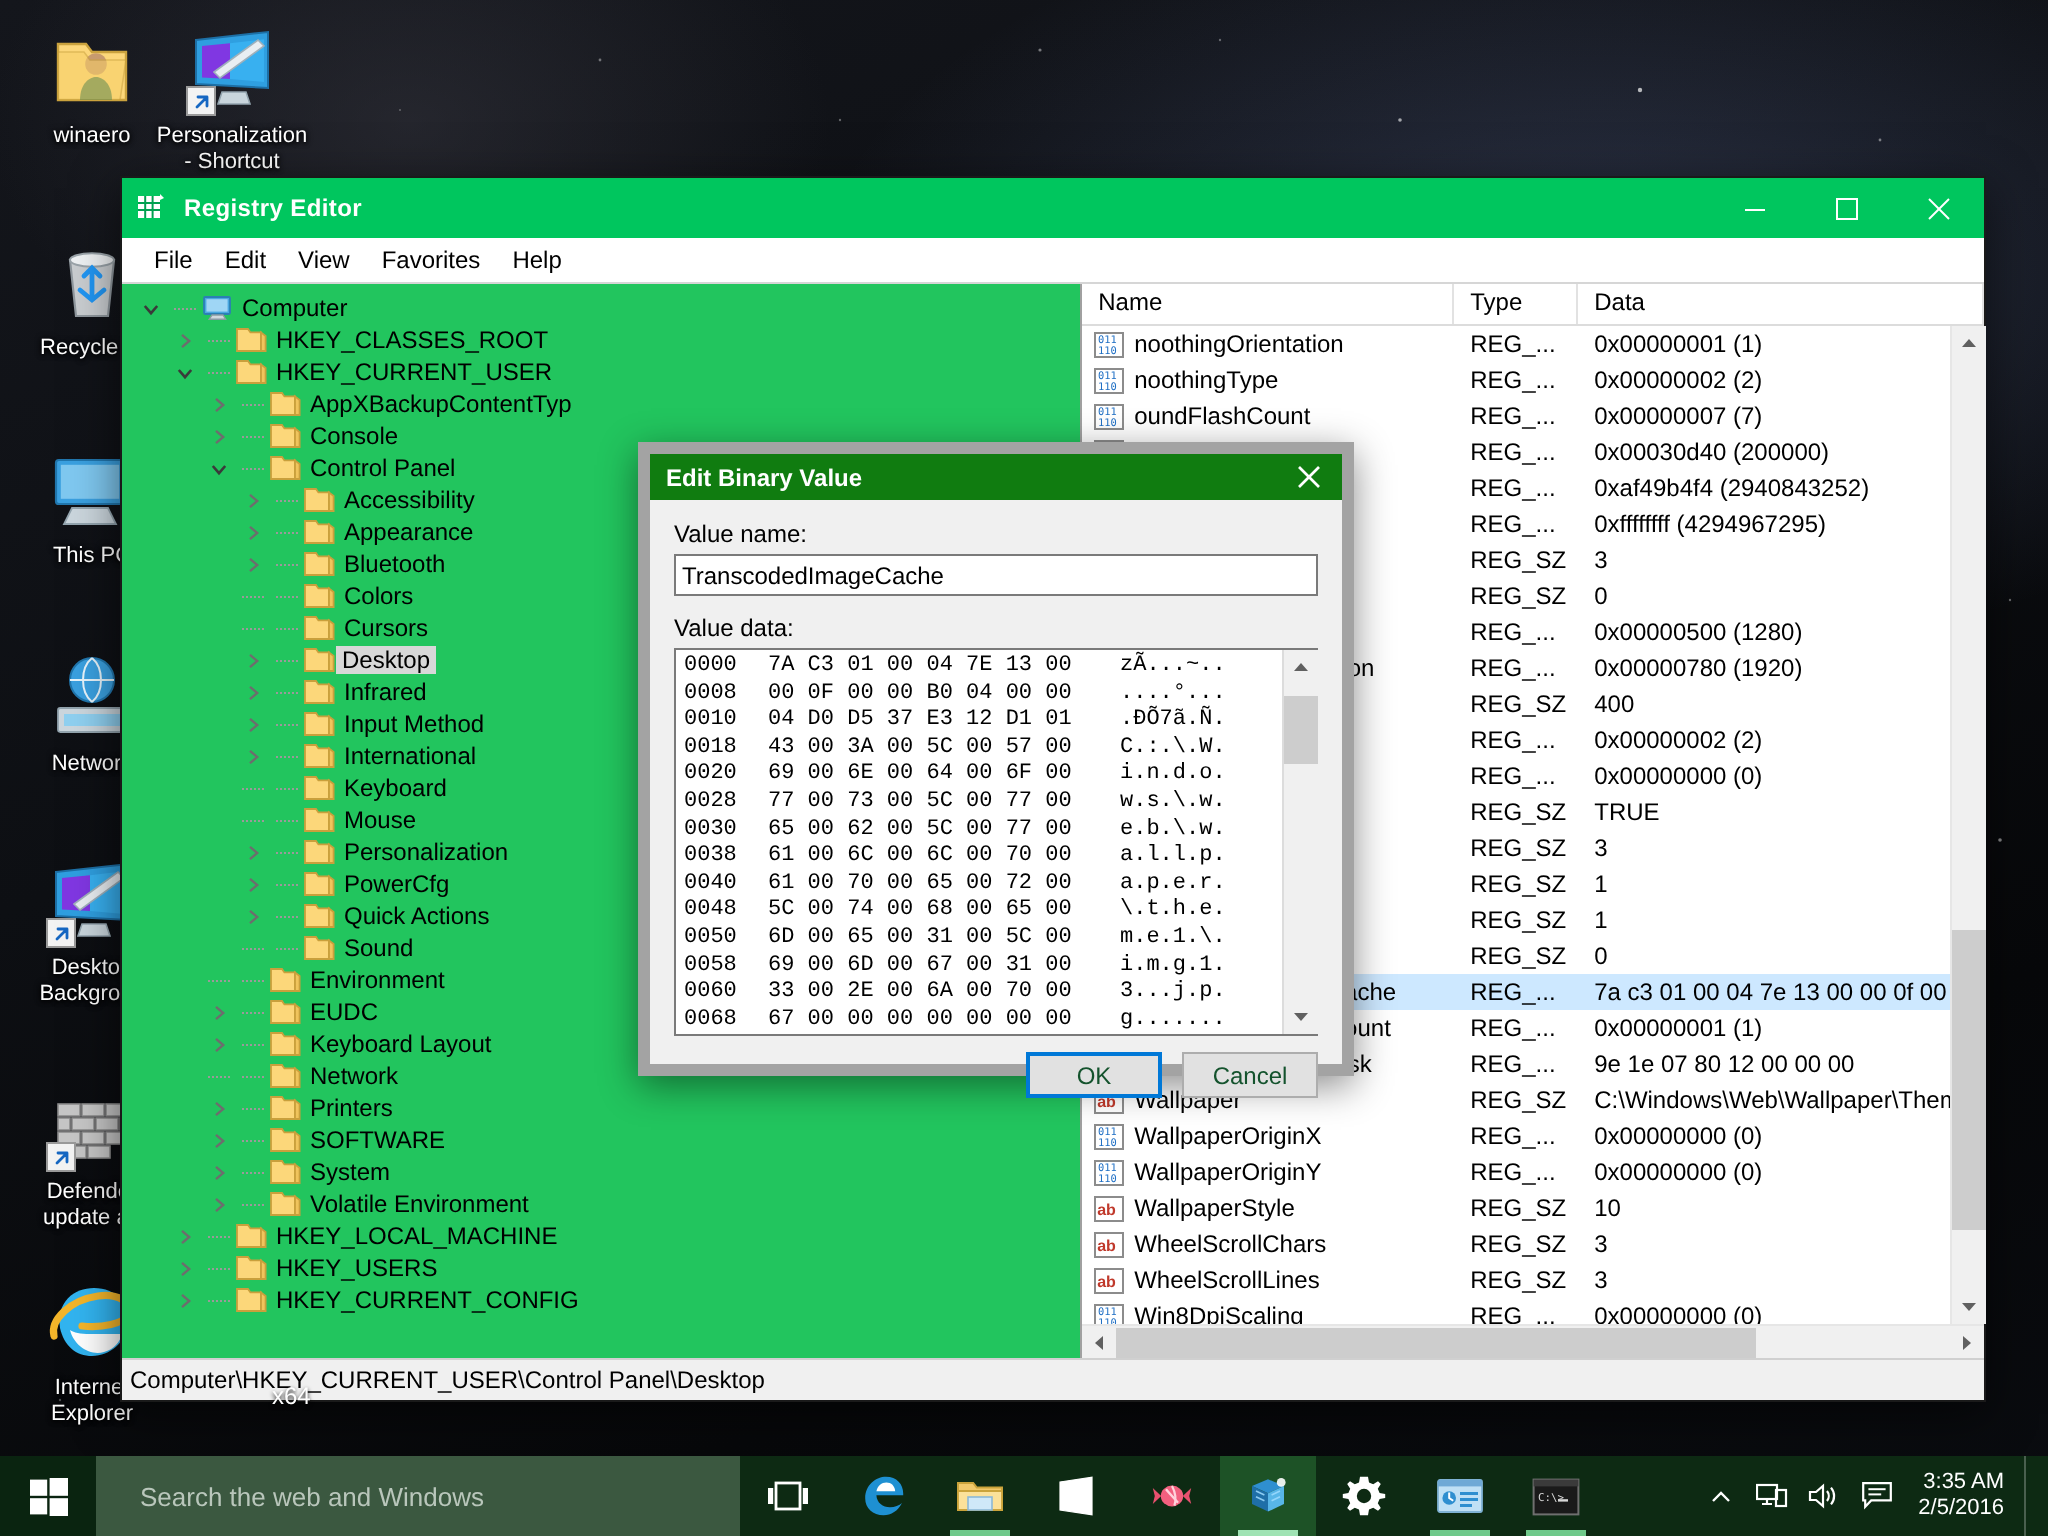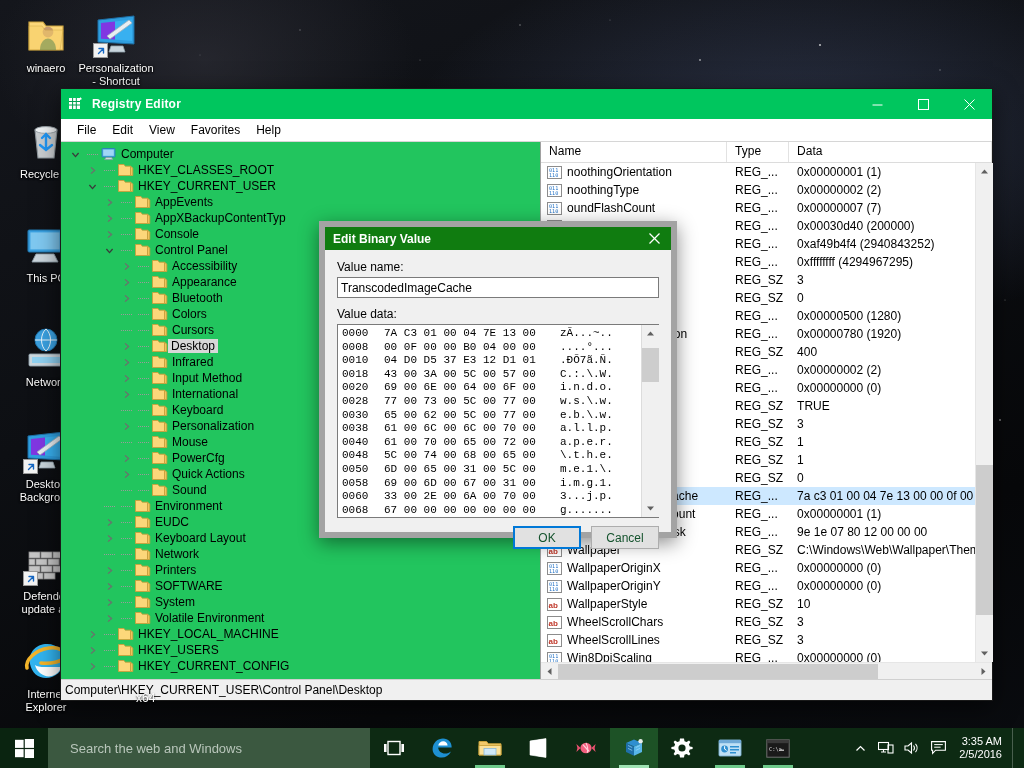--- a/index.html
+++ b/index.html
@@ -537,55 +537,40 @@
                   <path d="M3 1.4 L6.6 4.5 L3 7.6" fill="none" stroke="#6d6d6d" stroke-width="1.2"></path>
                 </svg>
               </span>
               <span class="dots">
                 <span style="display:inline-block;width:11px;border-top:1px dotted #9a9a9a;"></span>
               </span>
               <span class="folder"><svg width="16" height="14" viewBox="0 0 16 14">
                   <path d="M0.5 1.5 H6 L7.2 3.2 H12.5 V12.5 H0.5 Z" fill="#fcd77a" stroke="#c9a03c" stroke-width="0.9"></path>
                   <path d="M12.5 3.2 L14.8 5 V12.5 H12.5 Z" fill="#f0c45c" stroke="#c9a03c" stroke-width="0.9"></path>
                 </svg></span>
-              <span class="tlabel">AppEvents</span>
+              <span class="tlabel">AppXBackupContentTyp</span>
             </div>
             <div class="trow" style="padding-left: 34px;">
               <span class="tw">
                 <svg width="9" height="9" viewBox="0 0 9 9">
                   <path d="M3 1.4 L6.6 4.5 L3 7.6" fill="none" stroke="#6d6d6d" stroke-width="1.2"></path>
                 </svg>
               </span>
               <span class="dots">
                 <span style="display:inline-block;width:11px;border-top:1px dotted #9a9a9a;"></span>
               </span>
               <span class="folder"><svg width="16" height="14" viewBox="0 0 16 14">
                   <path d="M0.5 1.5 H6 L7.2 3.2 H12.5 V12.5 H0.5 Z" fill="#fcd77a" stroke="#c9a03c" stroke-width="0.9"></path>
                   <path d="M12.5 3.2 L14.8 5 V12.5 H12.5 Z" fill="#f0c45c" stroke="#c9a03c" stroke-width="0.9"></path>
                 </svg></span>
-              <span class="tlabel">AppXBackupContentTyp</span>
+              <span class="tlabel">Console</span>
             </div>
             <div class="trow" style="padding-left: 34px;">
               <span class="tw">
                 <svg width="9" height="9" viewBox="0 0 9 9">
-                  <path d="M3 1.4 L6.6 4.5 L3 7.6" fill="none" stroke="#6d6d6d" stroke-width="1.2"></path>
-                </svg>
-              </span>
-              <span class="dots">
-                <span style="display:inline-block;width:11px;border-top:1px dotted #9a9a9a;"></span>
-              </span>
-              <span class="folder"><svg width="16" height="14" viewBox="0 0 16 14">
-                  <path d="M0.5 1.5 H6 L7.2 3.2 H12.5 V12.5 H0.5 Z" fill="#fcd77a" stroke="#c9a03c" stroke-width="0.9"></path>
-                  <path d="M12.5 3.2 L14.8 5 V12.5 H12.5 Z" fill="#f0c45c" stroke="#c9a03c" stroke-width="0.9"></path>
-                </svg></span>
-              <span class="tlabel">Console</span>
-            </div>
-            <div class="trow" style="padding-left: 34px;">
-              <span class="tw">
-                <svg width="9" height="9" viewBox="0 0 9 9">
                   <path d="M1.4 3 L4.5 6.6 L7.6 3" fill="none" stroke="#3a3a3a" stroke-width="1.3"></path>
                 </svg>
               </span>
               <span class="dots">
                 <span style="display:inline-block;width:11px;border-top:1px dotted #9a9a9a;"></span>
               </span>
               <span class="folder"><svg width="16" height="14" viewBox="0 0 16 14">
                   <path d="M0.5 1.5 H6 L7.2 3.2 H12.5 V12.5 H0.5 Z" fill="#fcd77a" stroke="#c9a03c" stroke-width="0.9"></path>
                   <path d="M12.5 3.2 L14.8 5 V12.5 H12.5 Z" fill="#f0c45c" stroke="#c9a03c" stroke-width="0.9"></path>
                 </svg></span>
@@ -730,45 +715,45 @@
                 <span style="display:inline-block;width:11px;border-top:1px dotted #9a9a9a;"></span>
               </span>
               <span class="folder"><svg width="16" height="14" viewBox="0 0 16 14">
                   <path d="M0.5 1.5 H6 L7.2 3.2 H12.5 V12.5 H0.5 Z" fill="#fcd77a" stroke="#c9a03c" stroke-width="0.9"></path>
                   <path d="M12.5 3.2 L14.8 5 V12.5 H12.5 Z" fill="#f0c45c" stroke="#c9a03c" stroke-width="0.9"></path>
                 </svg></span>
               <span class="tlabel">Keyboard</span>
             </div>
             <div class="trow" style="padding-left: 51px;">
               <span class="tw">
+                <span style="display:inline-block;width:11px;border-top:1px dotted #9a9a9a;"></span>
+              </span>
+              <span class="dots">
+                <span style="display:inline-block;width:11px;border-top:1px dotted #9a9a9a;"></span>
+              </span>
+              <span class="folder"><svg width="16" height="14" viewBox="0 0 16 14">
+                  <path d="M0.5 1.5 H6 L7.2 3.2 H12.5 V12.5 H0.5 Z" fill="#fcd77a" stroke="#c9a03c" stroke-width="0.9"></path>
+                  <path d="M12.5 3.2 L14.8 5 V12.5 H12.5 Z" fill="#f0c45c" stroke="#c9a03c" stroke-width="0.9"></path>
+                </svg></span>
+              <span class="tlabel">Mouse</span>
+            </div>
+            <div class="trow" style="padding-left: 51px;">
+              <span class="tw">
                 <svg width="9" height="9" viewBox="0 0 9 9">
                   <path d="M3 1.4 L6.6 4.5 L3 7.6" fill="none" stroke="#6d6d6d" stroke-width="1.2"></path>
                 </svg>
               </span>
               <span class="dots">
                 <span style="display:inline-block;width:11px;border-top:1px dotted #9a9a9a;"></span>
               </span>
               <span class="folder"><svg width="16" height="14" viewBox="0 0 16 14">
                   <path d="M0.5 1.5 H6 L7.2 3.2 H12.5 V12.5 H0.5 Z" fill="#fcd77a" stroke="#c9a03c" stroke-width="0.9"></path>
                   <path d="M12.5 3.2 L14.8 5 V12.5 H12.5 Z" fill="#f0c45c" stroke="#c9a03c" stroke-width="0.9"></path>
                 </svg></span>
               <span class="tlabel">Personalization</span>
-            </div>
-            <div class="trow" style="padding-left: 51px;">
-              <span class="tw">
-                <span style="display:inline-block;width:11px;border-top:1px dotted #9a9a9a;"></span>
-              </span>
-              <span class="dots">
-                <span style="display:inline-block;width:11px;border-top:1px dotted #9a9a9a;"></span>
-              </span>
-              <span class="folder"><svg width="16" height="14" viewBox="0 0 16 14">
-                  <path d="M0.5 1.5 H6 L7.2 3.2 H12.5 V12.5 H0.5 Z" fill="#fcd77a" stroke="#c9a03c" stroke-width="0.9"></path>
-                  <path d="M12.5 3.2 L14.8 5 V12.5 H12.5 Z" fill="#f0c45c" stroke="#c9a03c" stroke-width="0.9"></path>
-                </svg></span>
-              <span class="tlabel">Mouse</span>
             </div>
             <div class="trow" style="padding-left: 51px;">
               <span class="tw">
                 <svg width="9" height="9" viewBox="0 0 9 9">
                   <path d="M3 1.4 L6.6 4.5 L3 7.6" fill="none" stroke="#6d6d6d" stroke-width="1.2"></path>
                 </svg>
               </span>
               <span class="dots">
                 <span style="display:inline-block;width:11px;border-top:1px dotted #9a9a9a;"></span>
               </span>

